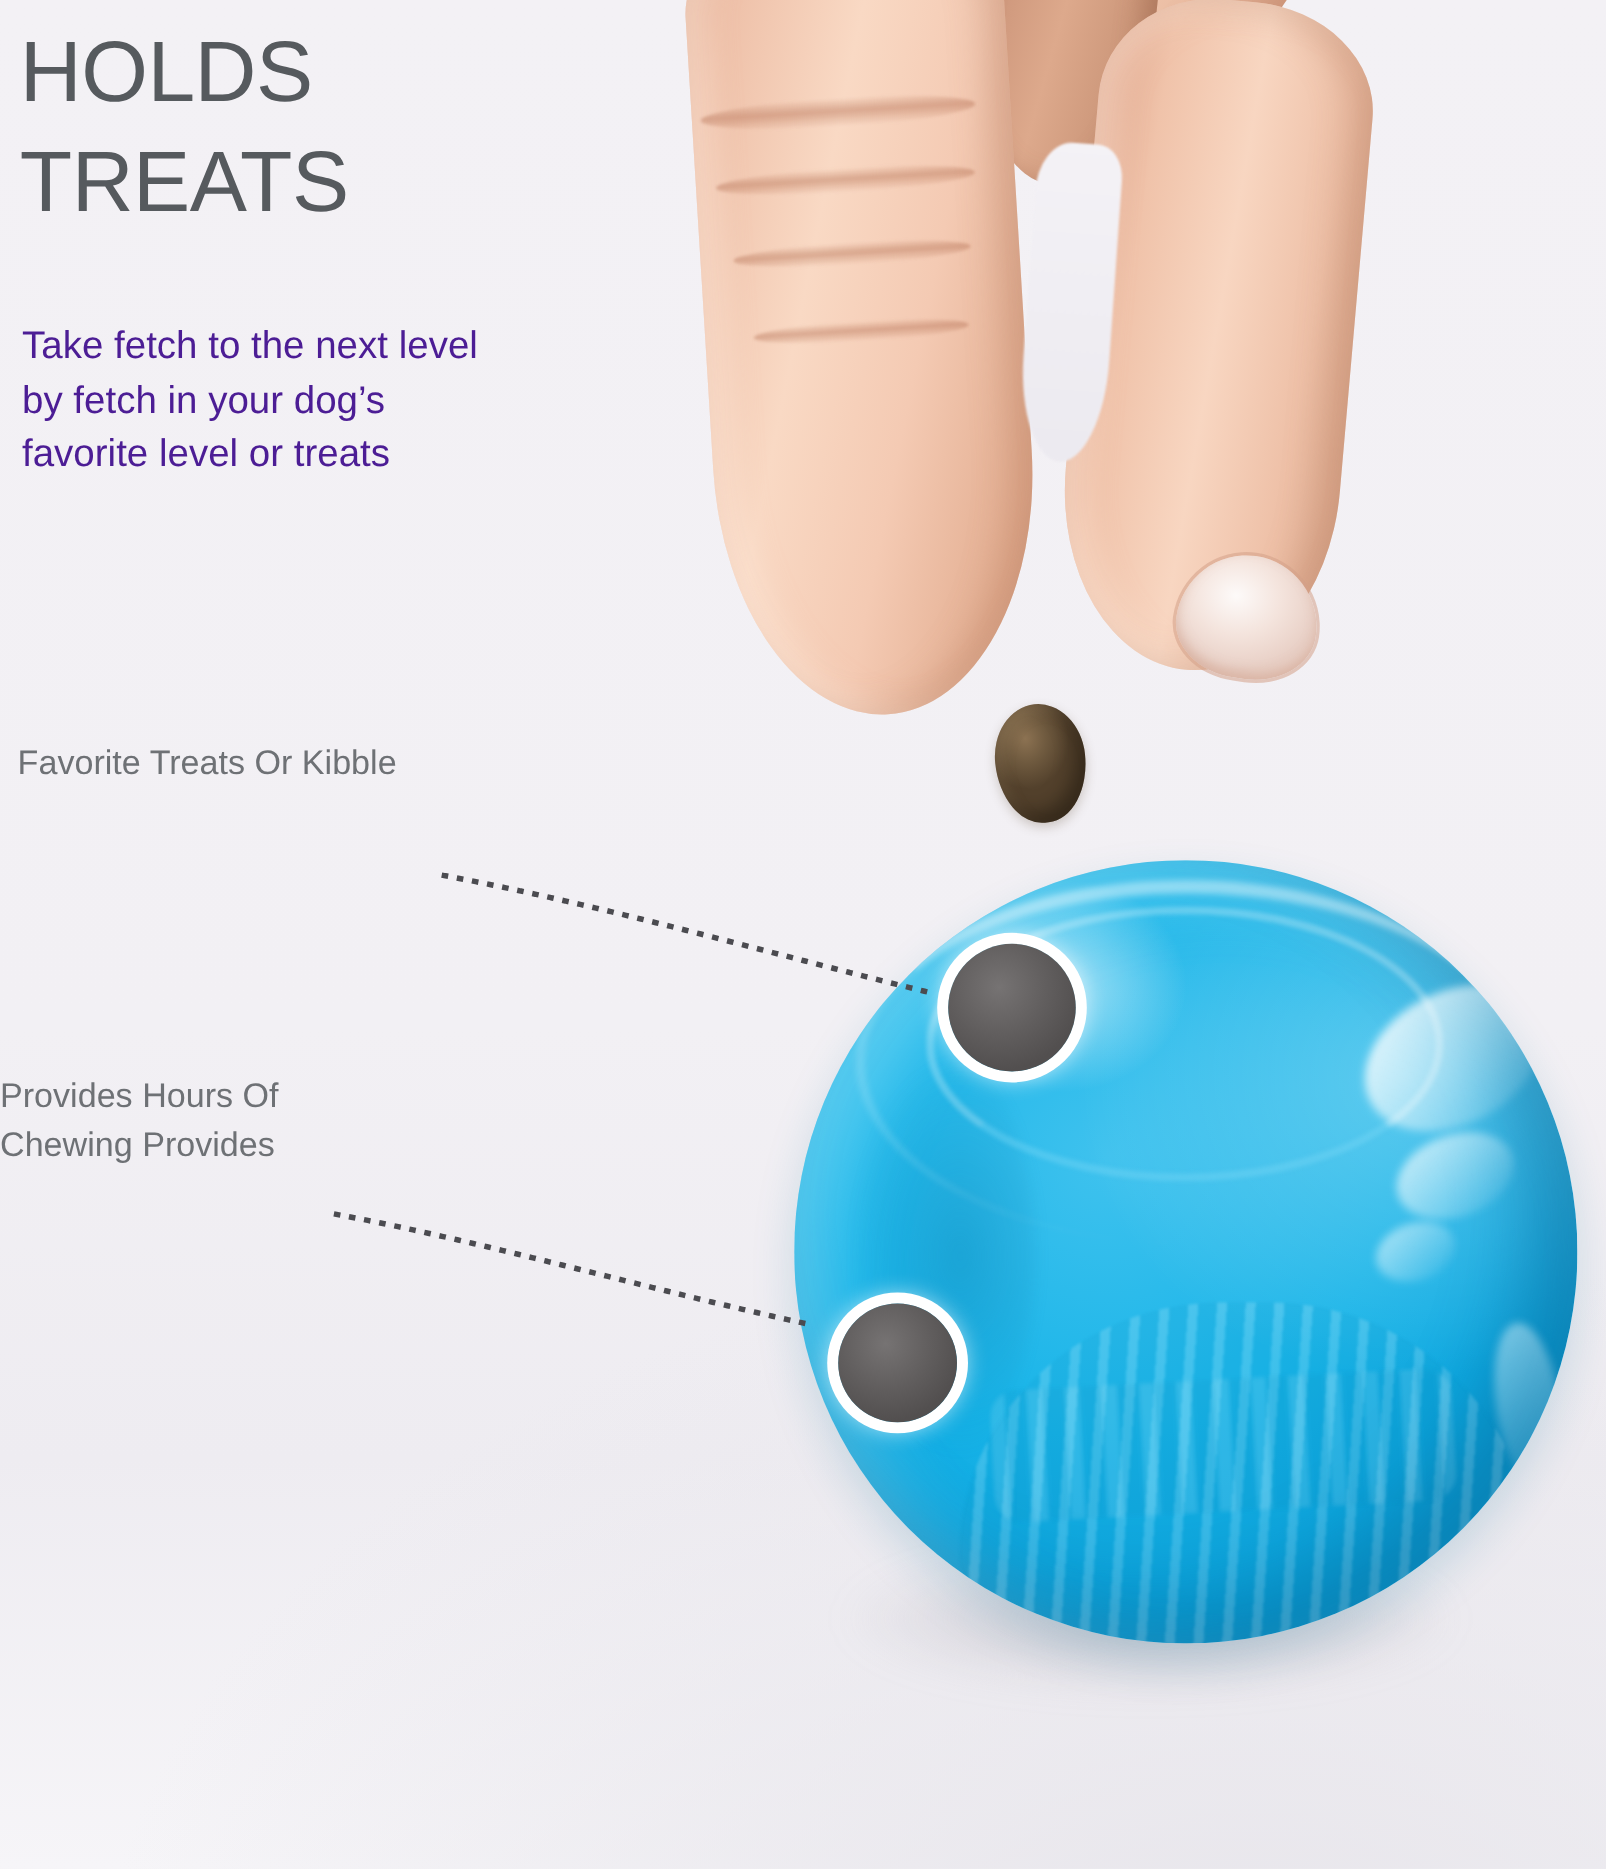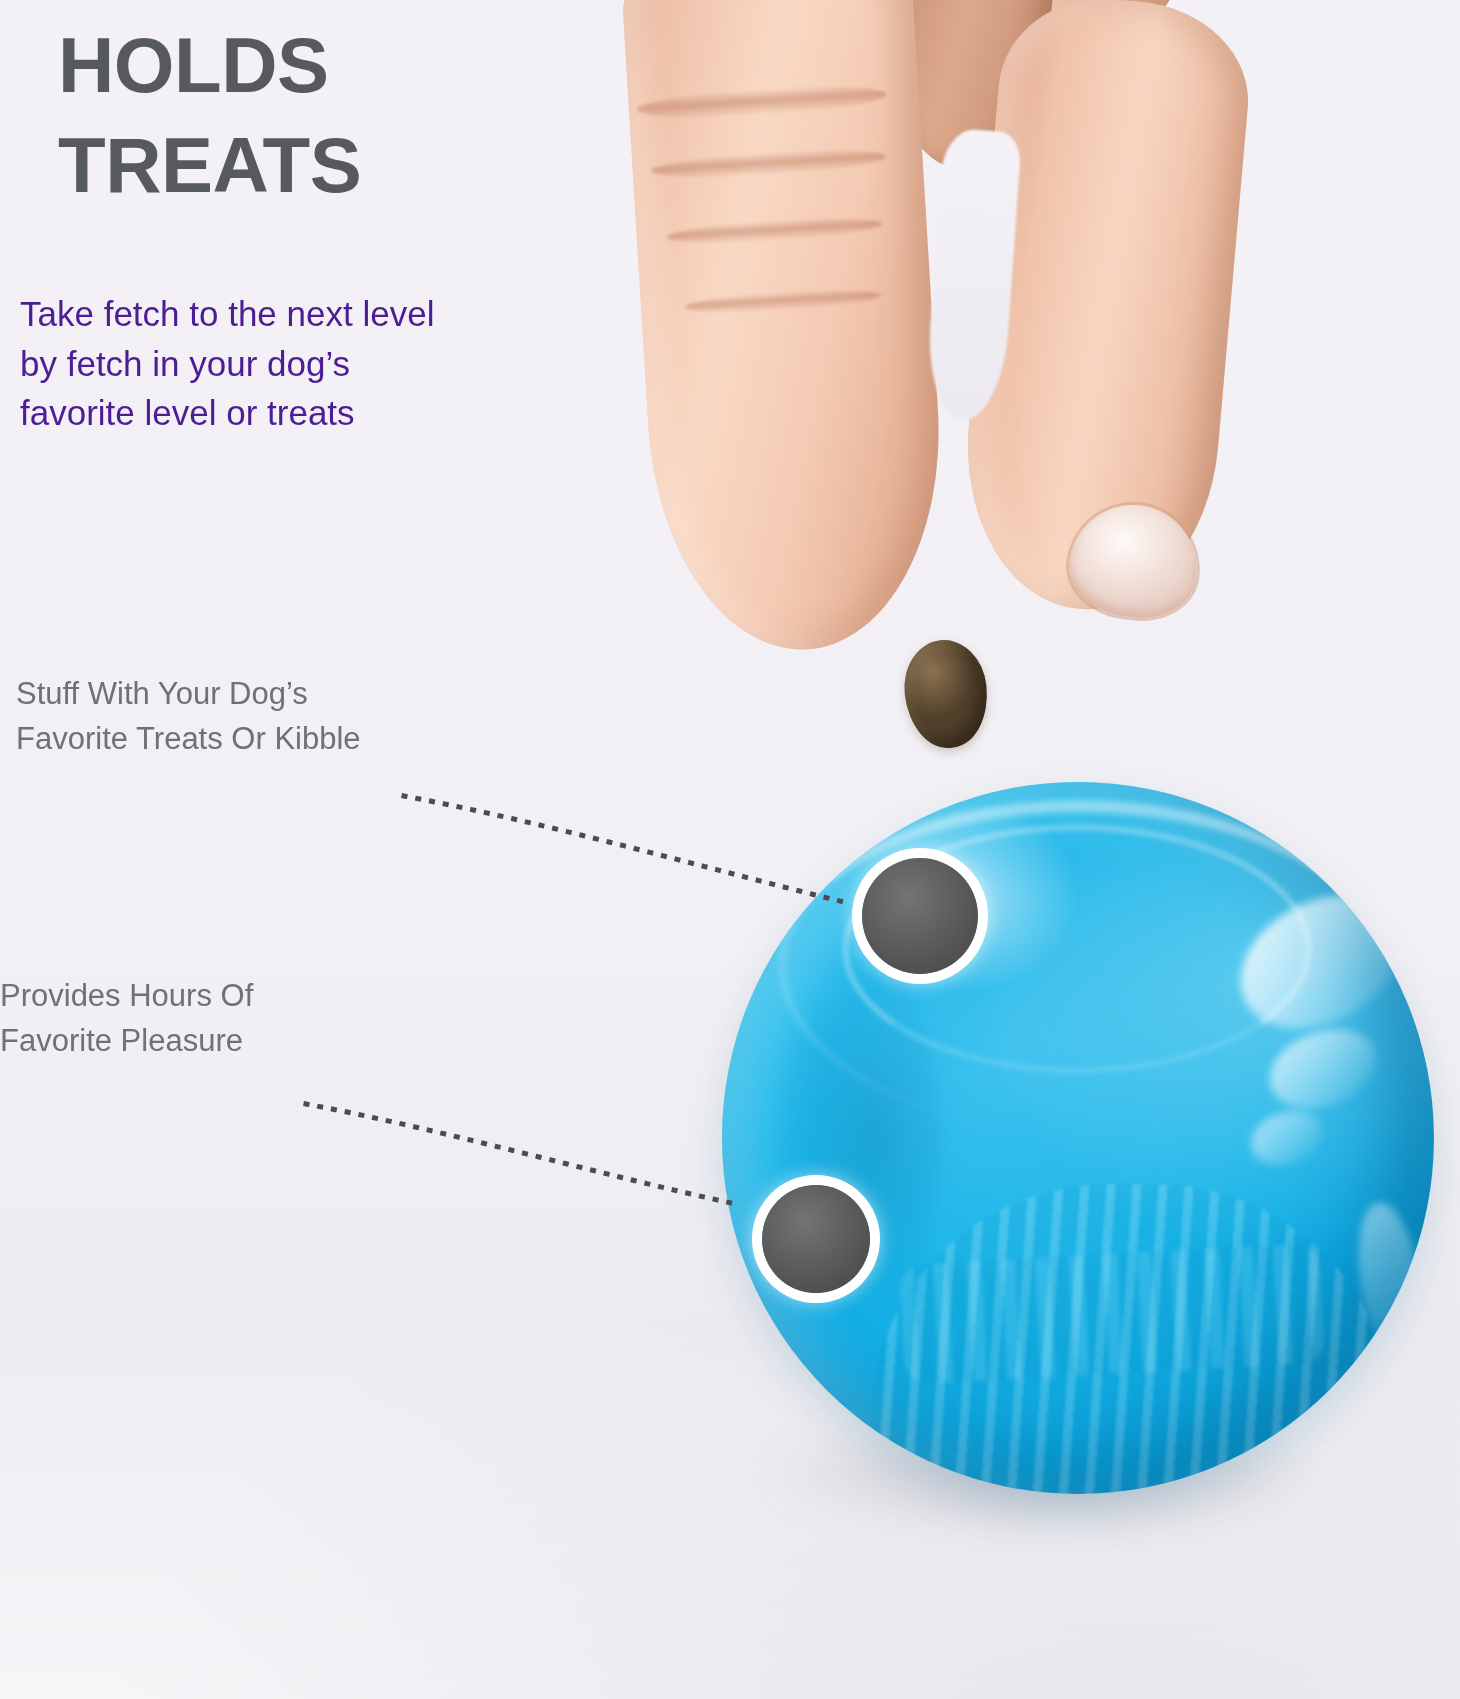--- a/index.html
+++ b/index.html
@@ -23,25 +23,24 @@
       radial-gradient(120% 70% at 78% 108%, #e6e4ea 0%, rgba(235,233,240,0) 60%),
       linear-gradient(180deg, #f3f1f5 0%, #f2f0f4 55%, #eeecf1 78%, #f6f5f8 100%);
   }
 
   
   #headline {
     position:absolute;
     left:18px; top:16px;
     width:600px;
     font-size:78px;
-    font-weight:bold;
+    font-weight:normal;
     line-height:1.28;
     letter-spacing:-0.5px;
     color:#565a5e;
-    margin-left:40px;
   }
   #headline .hl-line { display:block; }
 
   #subcopy {
     position:absolute;
     left:20px; top:289px;
     width:570px;
     font-size:35px;
     font-weight:300;
     line-height:1.42;
@@ -323,22 +322,21 @@
     <span class="hl-line">TREATS</span>
   </h1>
 
   <p id="subcopy">
     <span class="sub-line">Take fetch to the next level</span>
     <span class="sub-line">by fetch in your dog’s</span>
     <span class="sub-line">favorite level or treats</span>
   </p>
 
   <div id="callout-1" class="callout">
-    <span class="co-line">Stuff With Your Dog’s</span>
     <span class="co-line">Favorite Treats Or Kibble</span>
   </div>
 
   <div id="callout-2" class="callout">
     <span class="co-line">Provides Hours Of</span>
-    <span class="co-line">Favorite Pleasure</span>
+    <span class="co-line">Chewing Provides</span>
   </div>
 
 </div>
 
 </body></html>

